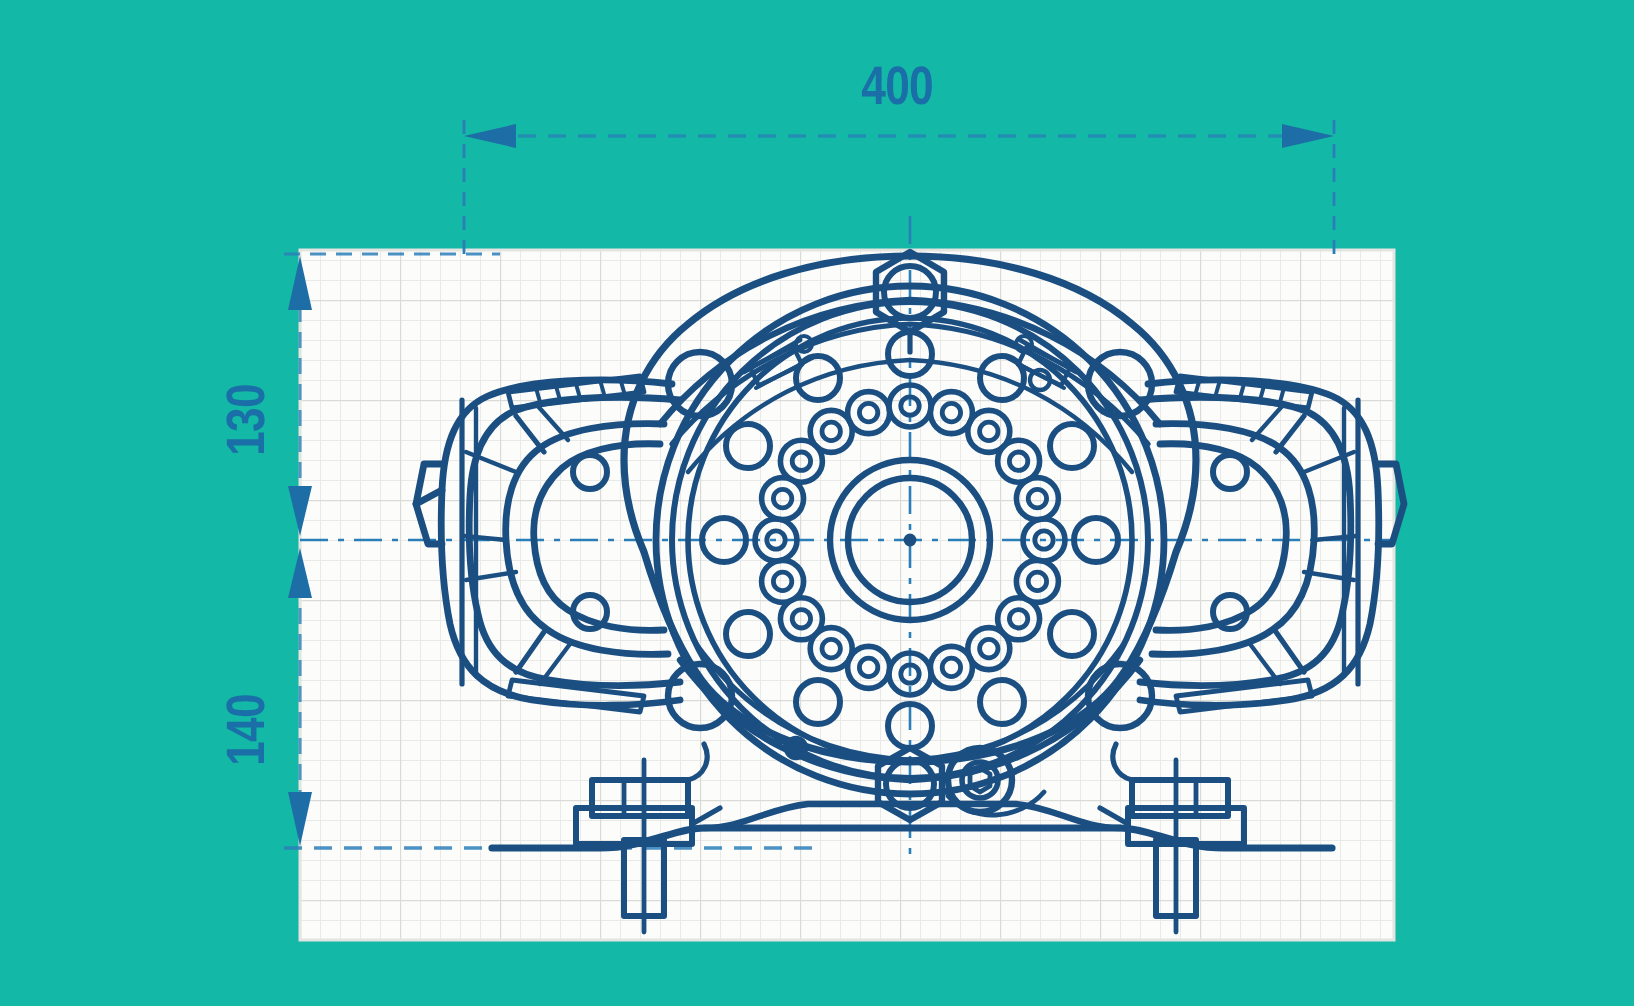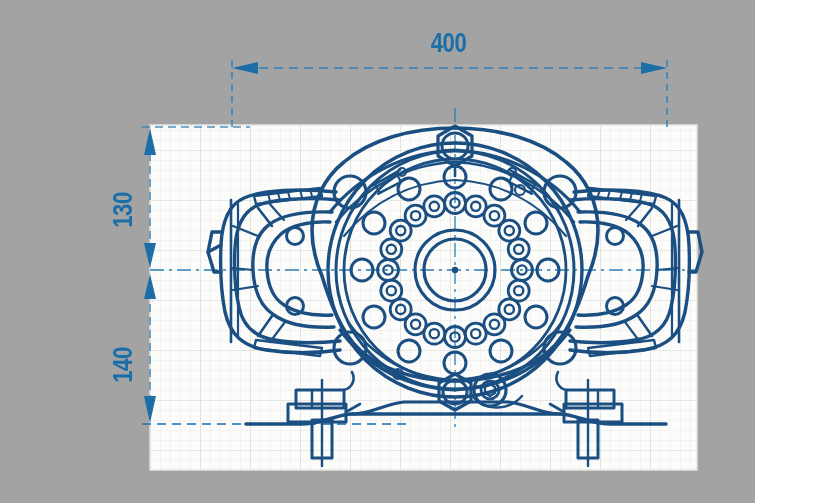--- a/index.html
+++ b/index.html
@@ -1,18 +1,18 @@
 <!DOCTYPE html>
 <html><head>
 <meta charset="utf-8">
 <style>
   html,body{margin:0;padding:0;background:#ffffff;}
   body{width:817px;height:503px;overflow:hidden;
        font-family:"Liberation Sans", sans-serif;}
-  #stage{position:relative;width:755px;height:503px;background:#a3a3a3;}
+  #stage{position:relative;width:817px;height:503px;background:#14b8a6;}
   #stage svg{position:absolute;left:0;top:0;}
   .dim-text{
     font-family:"Liberation Sans", sans-serif;
     font-weight:700;
     fill:#1a6fa8;
     letter-spacing:-0.5px;
   }
 </style>
 </head>
 <body>

